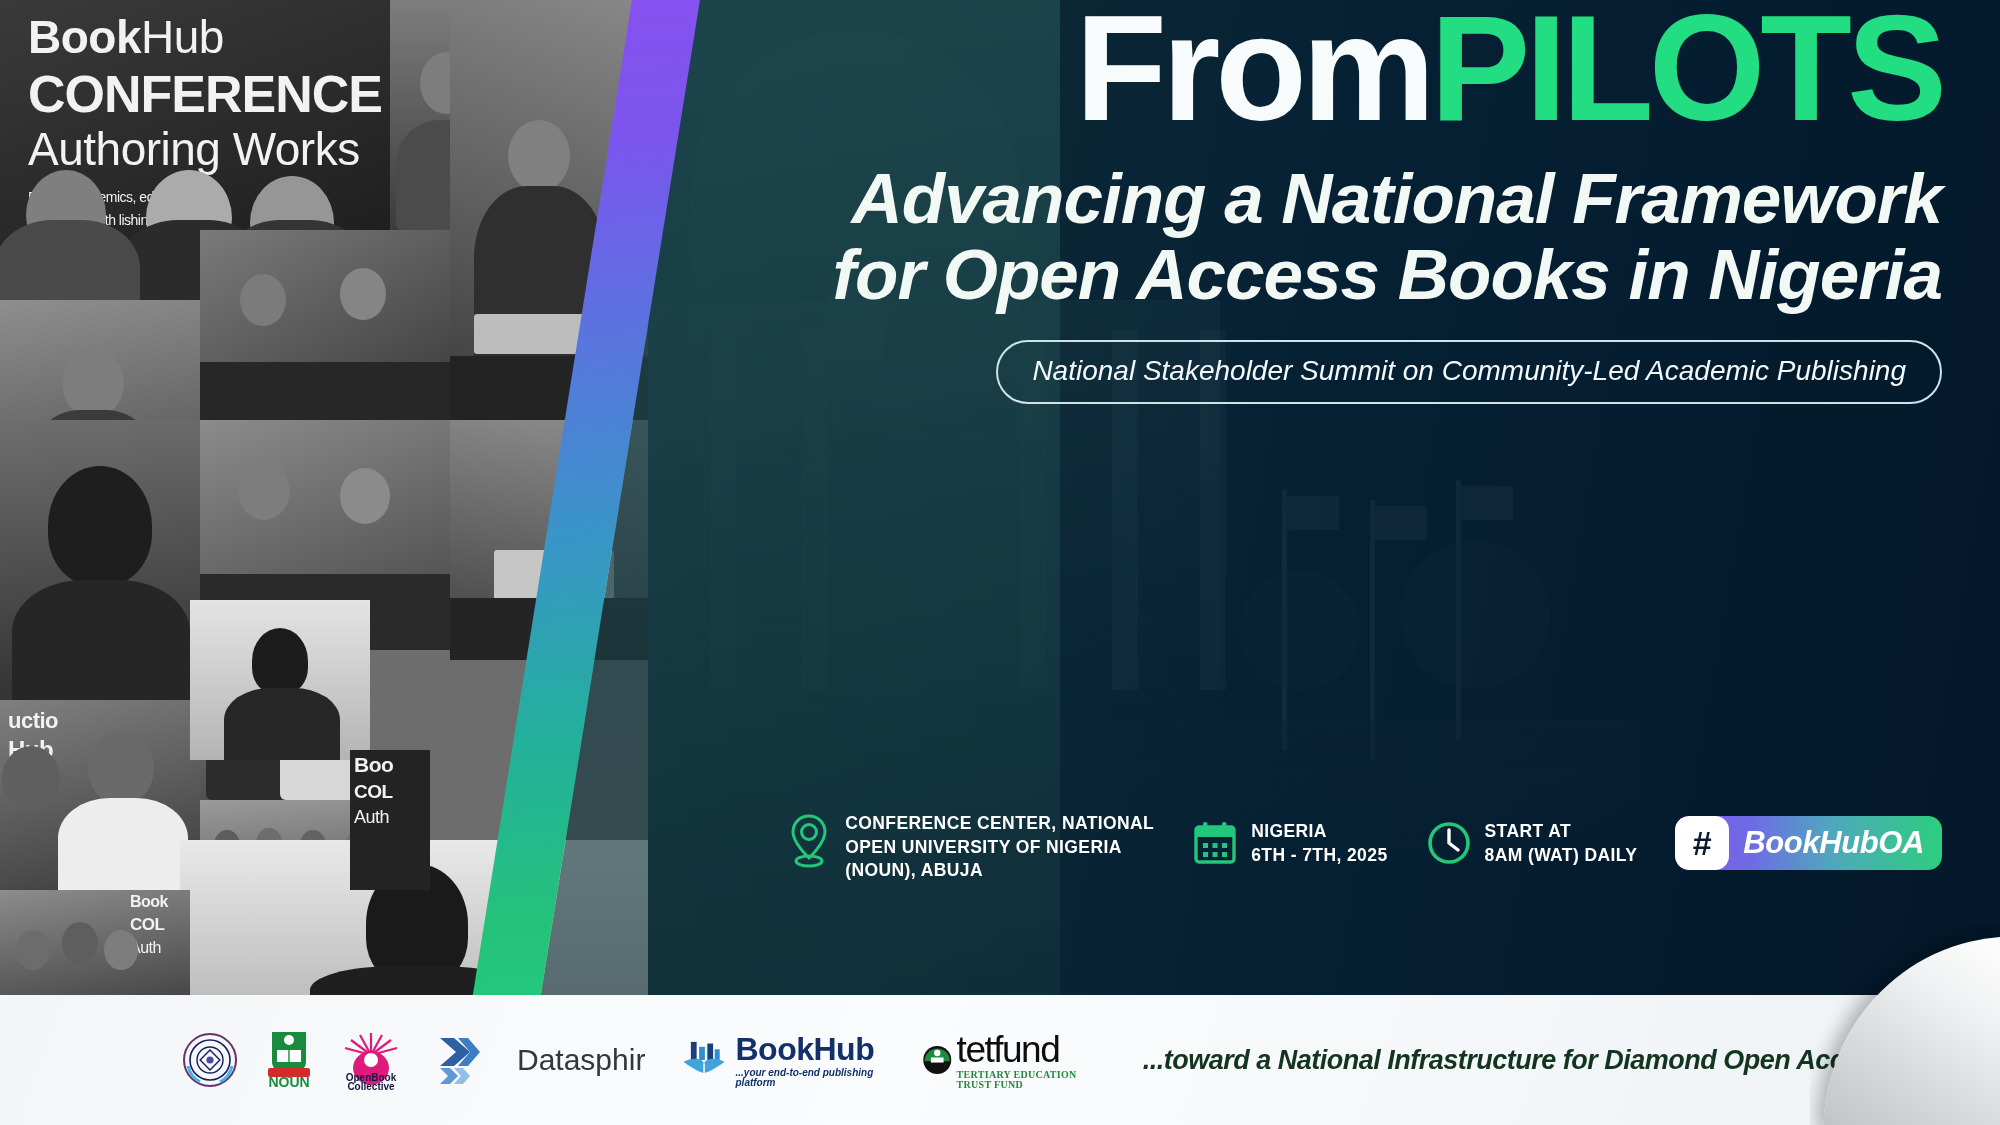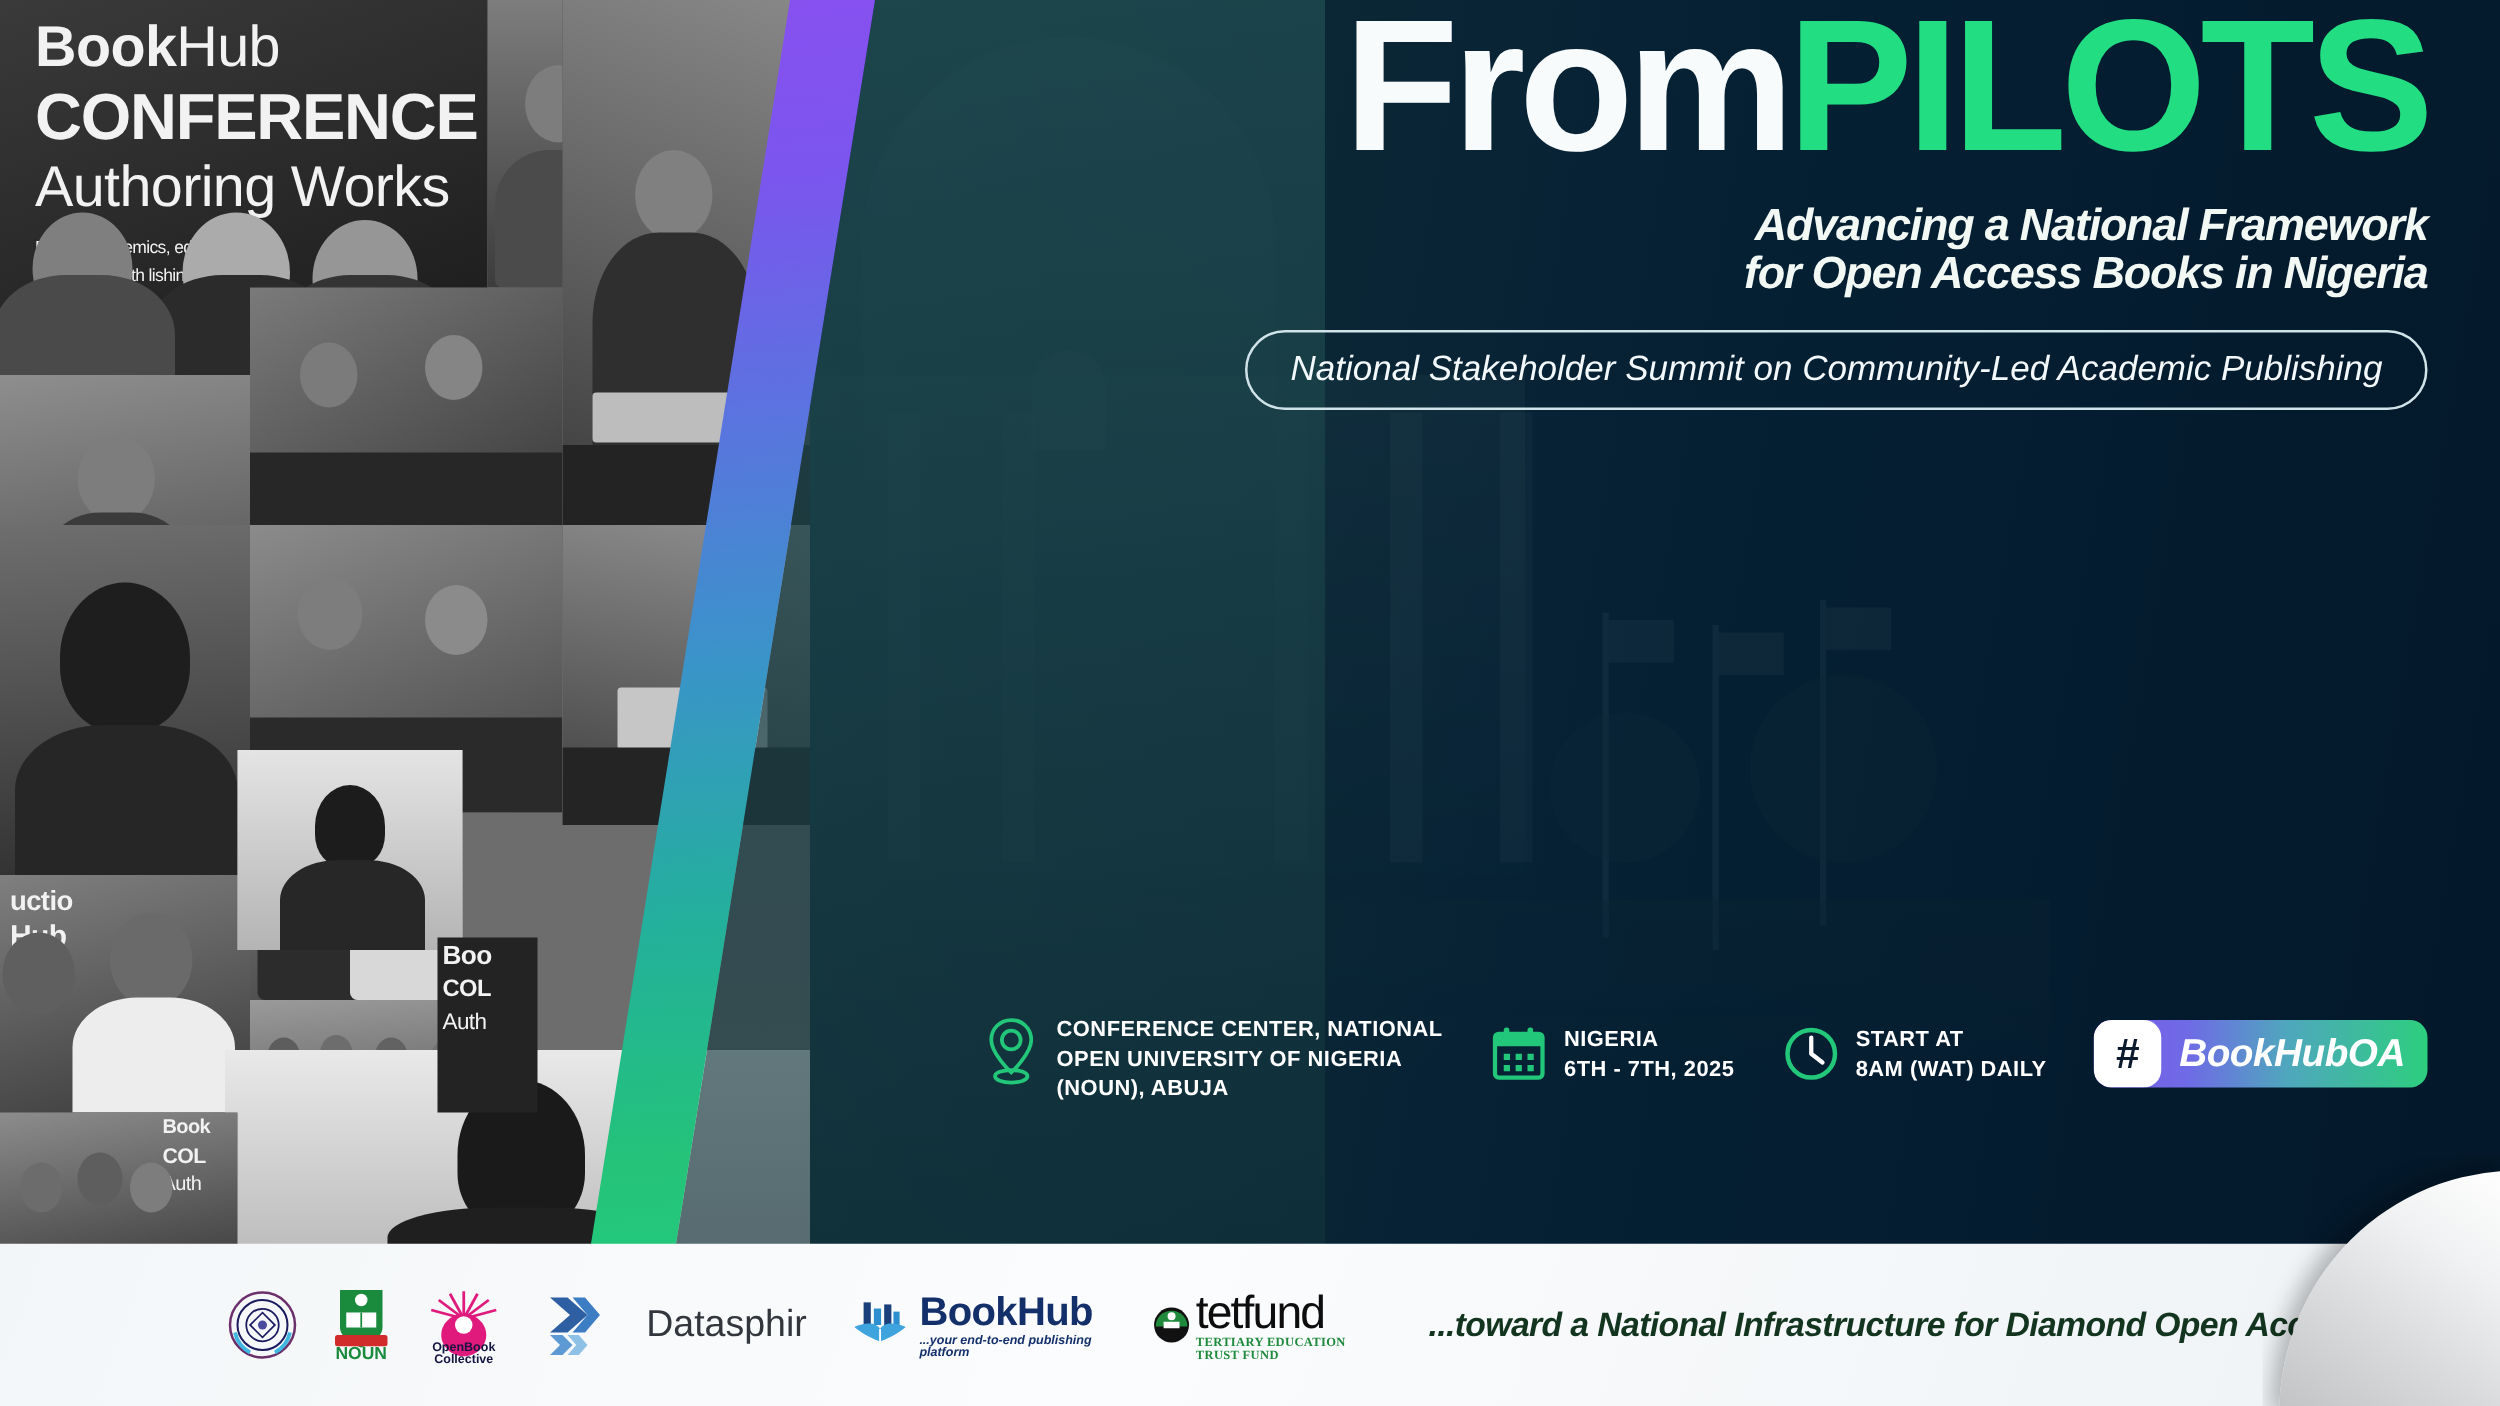--- a/index.html
+++ b/index.html
@@ -78,21 +78,21 @@
   }
 
   .headline{ margin-top:6px; line-height:.83; white-space:nowrap; }
   .hl-row{ font-weight:700; letter-spacing:-5px; }
   .hl1{ font-size:150px; }
   .hl2{ font-size:196px; letter-spacing:-7px; margin-top:-6px; }
   .w{ color:#f8fbfc; }
   .g{ color:#22dd82; }
 
   .subhead{
-    margin-top:30px; font-size:36px; font-weight:700; font-style:italic;
+    margin-top:30px; font-size:71px; font-weight:700; font-style:italic;
     color:#f2f9f5; line-height:1.08; letter-spacing:-1px; white-space:nowrap;
   }
 
   .pill{
     display:inline-block; margin-top:26px; padding:13px 34px 15px;
     border:2px solid #cfe3e8; border-radius:34px;
     font-size:28px; font-style:italic; color:#f3f9fb; white-space:nowrap;
   }
 
   

